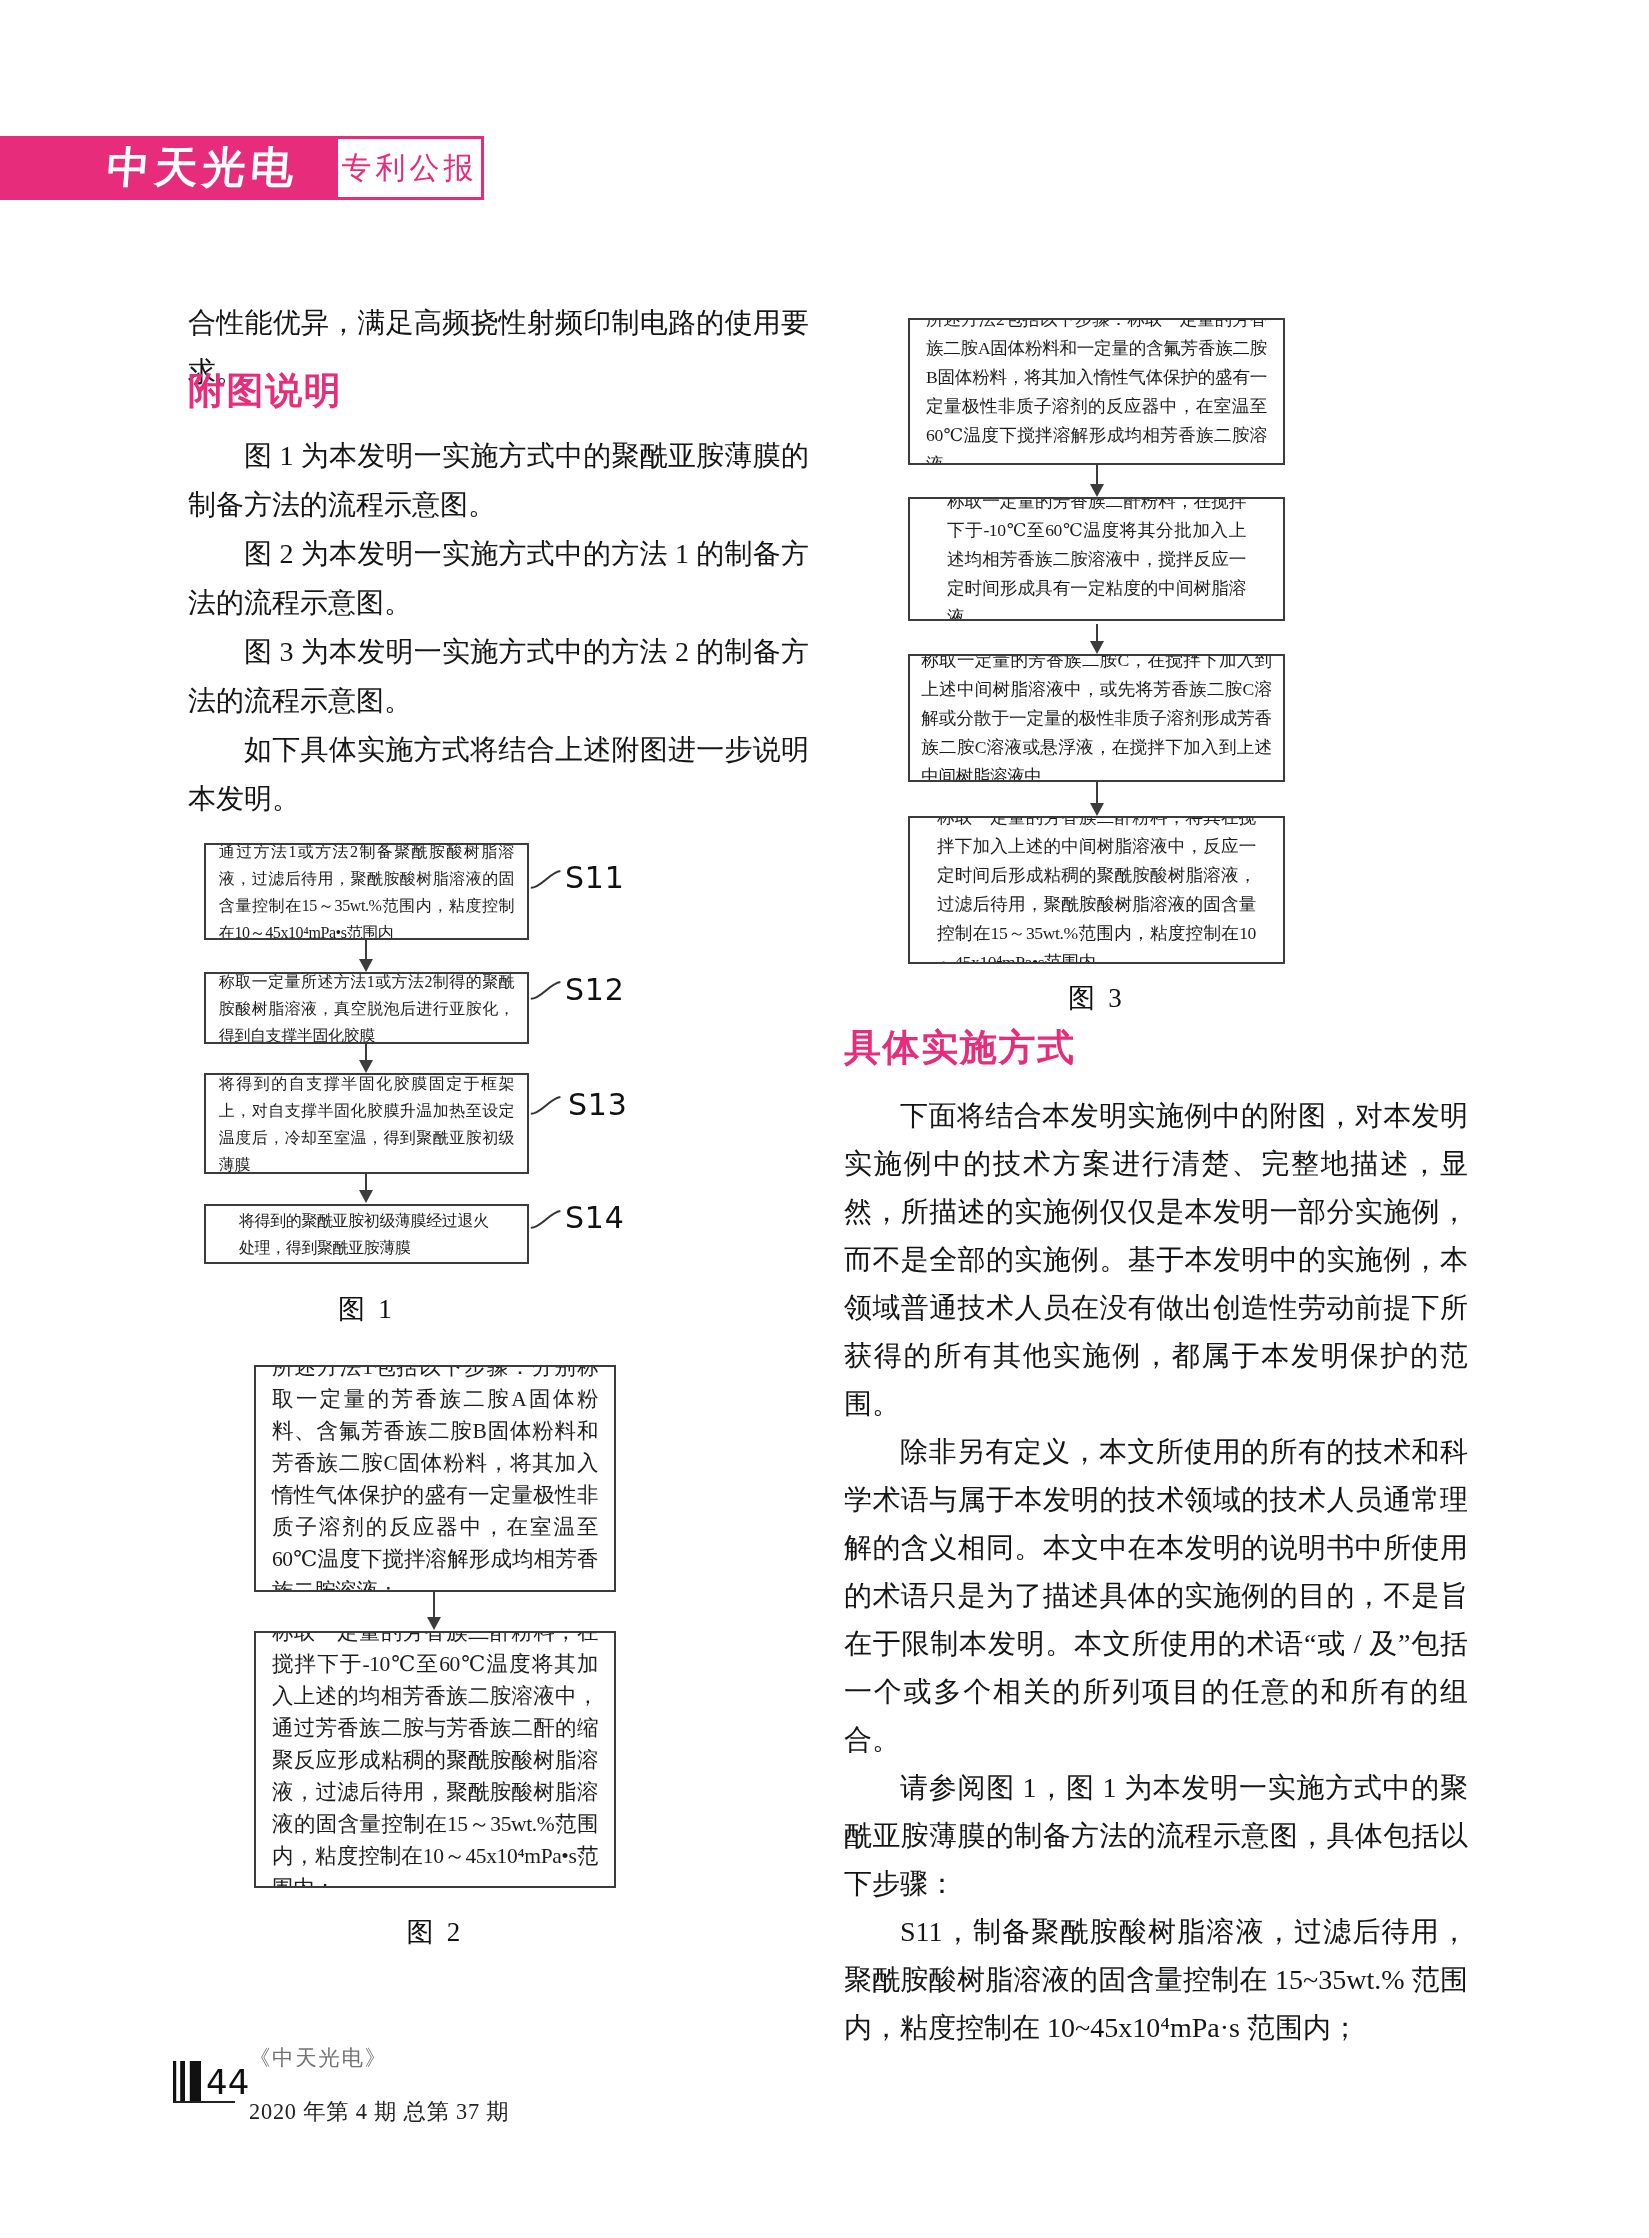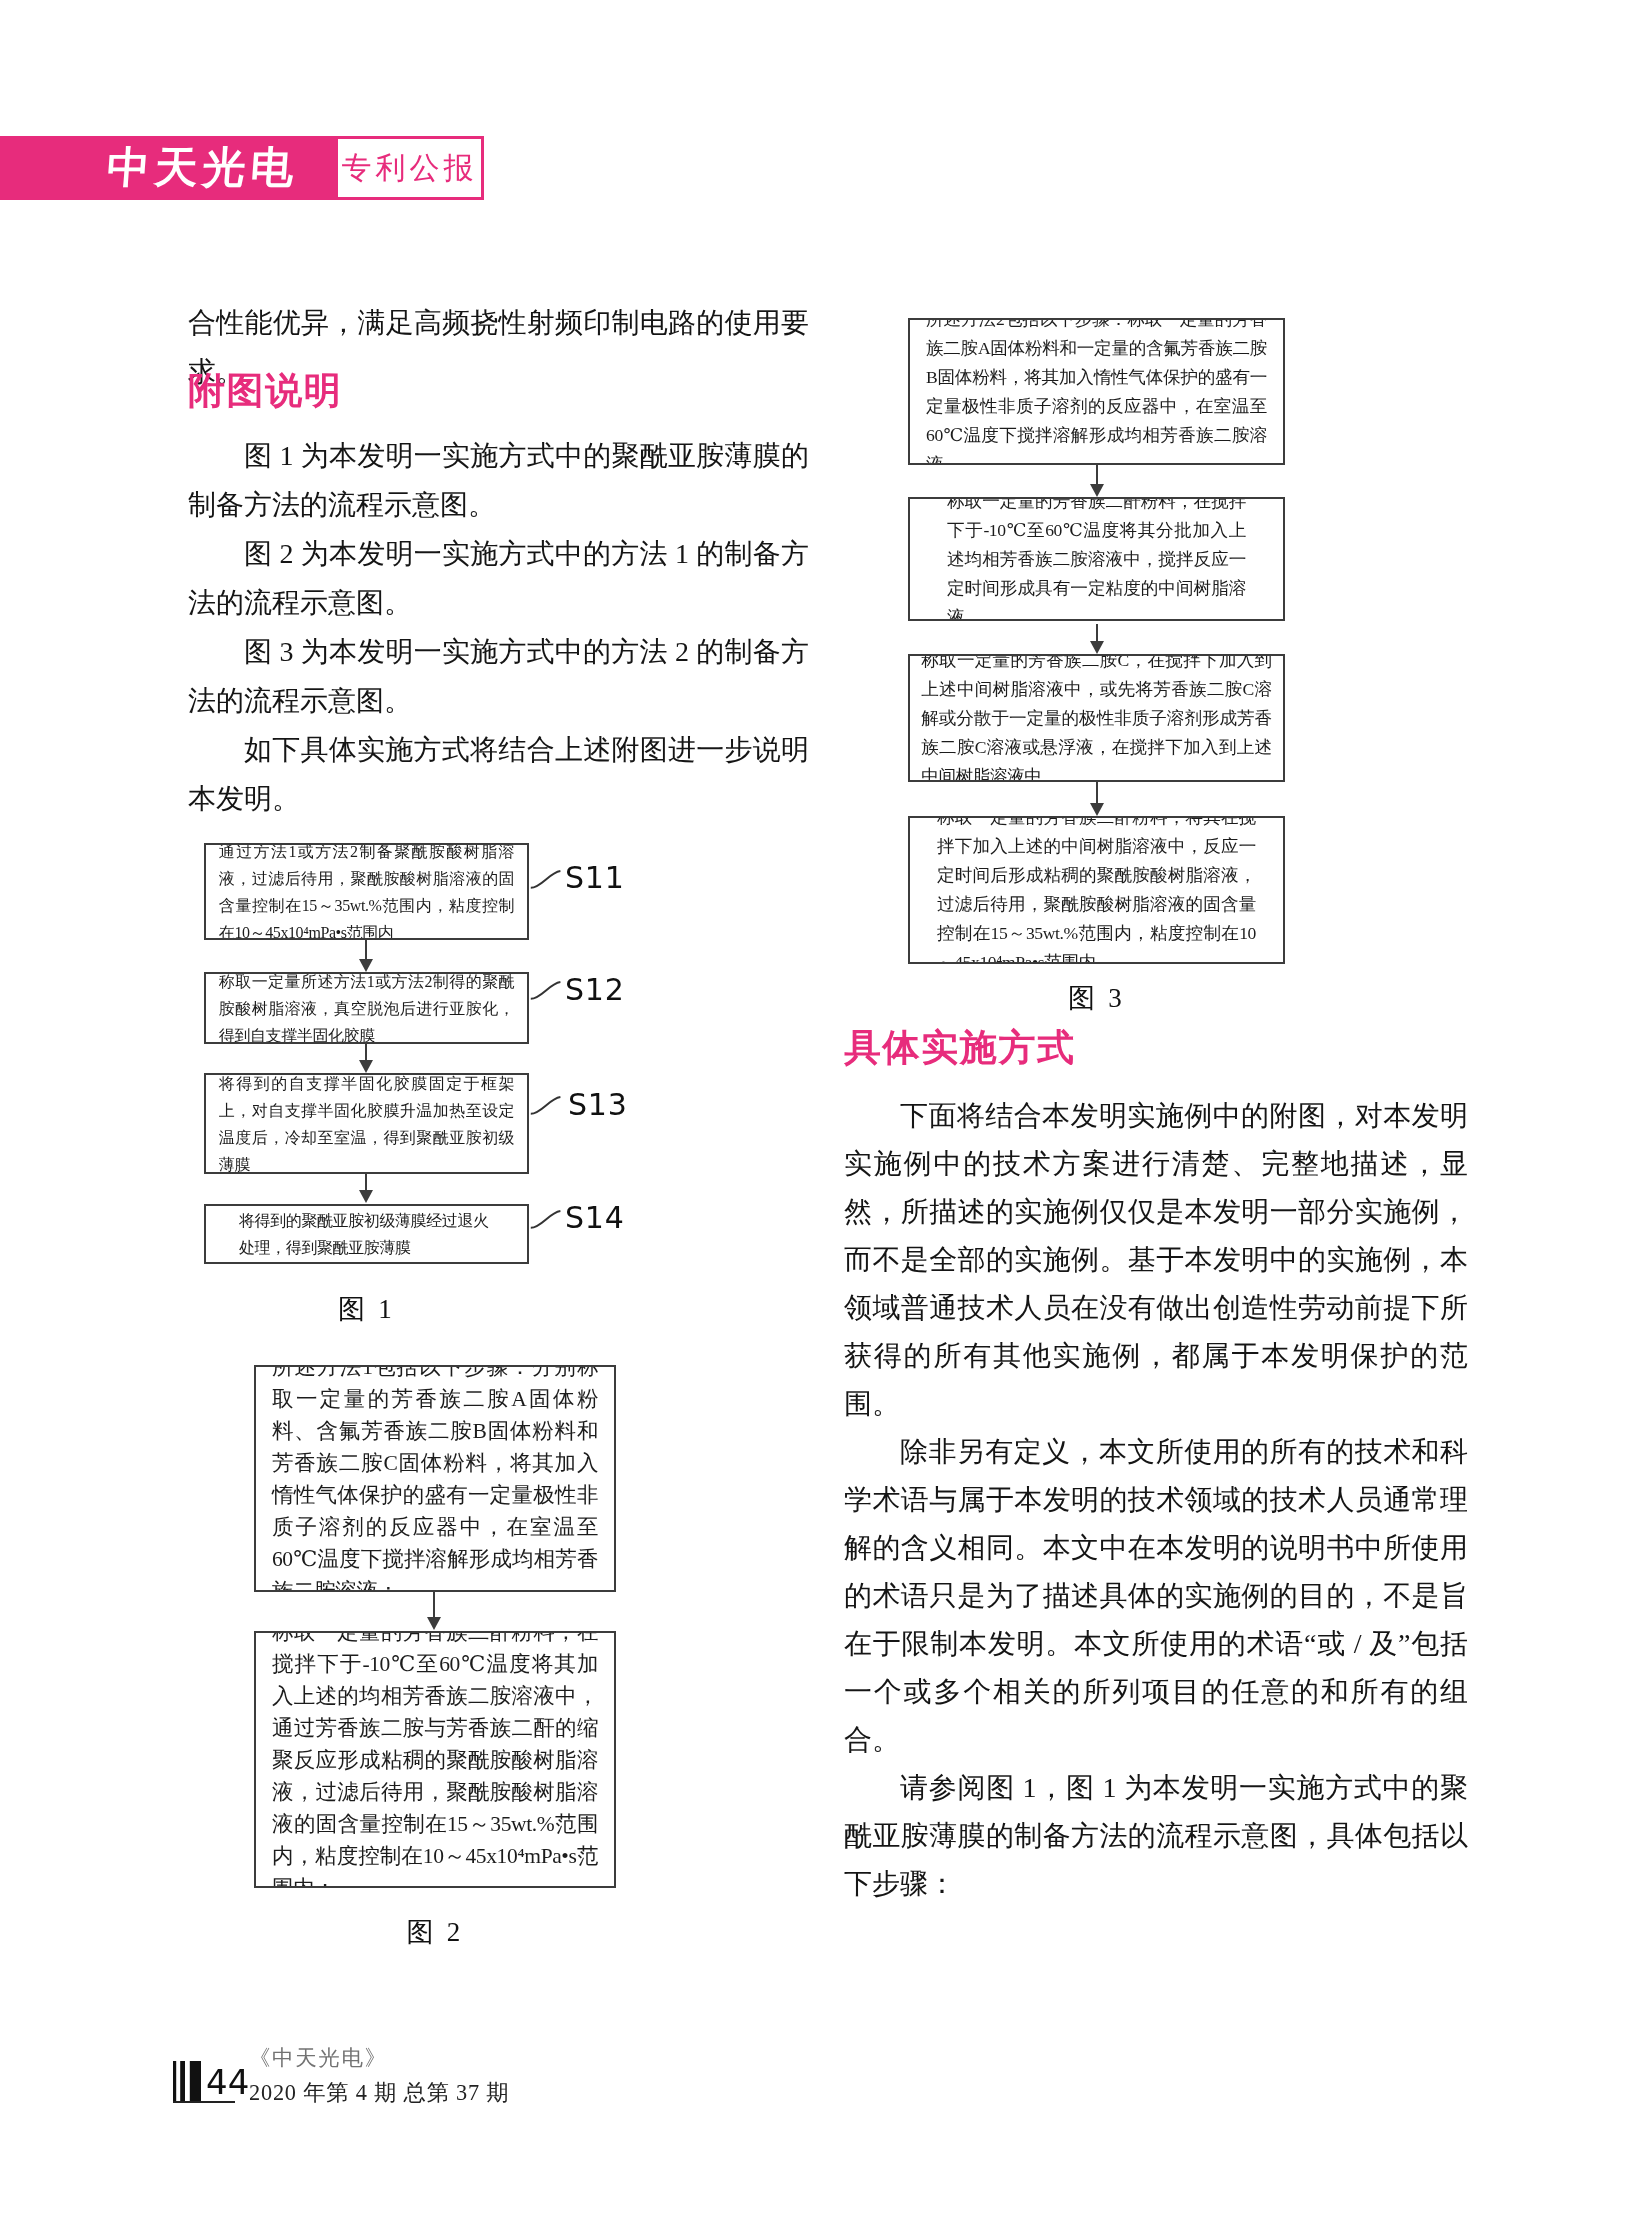--- a/index.html
+++ b/index.html
@@ -69,21 +69,21 @@
     position:absolute; text-align:center; font-size:27px; color:#111; letter-spacing:3.2px;
   }
 
   
   .footer-line { position:absolute; height:1.6px; background:#222; }
   .page-num {
     position:absolute; font-family:"DejaVu Sans","Liberation Sans",sans-serif;
     font-size:34px; color:#111;
   }
   .journal-name { position:absolute; font-size:21.5px; color:#737373; letter-spacing:1.6px; }
-  .issue-info   { position:absolute; font-size:22.3px; color:#222; letter-spacing:0.8px; }
+  .issue-info   { position:absolute; font-size:22.3px; color:#222; letter-spacing:0.8px;margin-top:19px; }
 </style>
 </head>
 <body>
 
 <div class="page">
 
   <div class="banner">
     <span class="logo">中天光电</span>
   </div>
   <div class="badge">
@@ -168,20 +168,21 @@
     <div class="txt" style="padding:0 27px;">称取一定量的芳香族二酐粉料，将其在搅拌下加入上述的中间树脂溶液中，反应一定时间后形成粘稠的聚酰胺酸树脂溶液，过滤后待用，聚酰胺酸树脂溶液的固含量控制在15～35wt.%范围内，粘度控制在10～45x10⁴mPa•s范围内</div>
   </div>
   <div class="fig-caption" style="left:908px; top:980px; width:377px;">图 3</div>
 
   <h2 class="sec-heading" style="left:844px; top:1023px;">具体实施方式</h2>
 
   <div class="abs body-text col-right" style="top:1092px;">
     <p>下面将结合本发明实施例中的附图，对本发明实施例中的技术方案进行清楚、完整地描述，显然，所描述的实施例仅仅是本发明一部分实施例，而不是全部的实施例。基于本发明中的实施例，本领域普通技术人员在没有做出创造性劳动前提下所获得的所有其他实施例，都属于本发明保护的范围。</p>
     <p>除非另有定义，本文所使用的所有的技术和科学术语与属于本发明的技术领域的技术人员通常理解的含义相同。本文中在本发明的说明书中所使用的术语只是为了描述具体的实施例的目的，不是旨在于限制本发明。本文所使用的术语“或 / 及”包括一个或多个相关的所列项目的任意的和所有的组合。</p>
     <p>请参阅图 1，图 1 为本发明一实施方式中的聚酰亚胺薄膜的制备方法的流程示意图，具体包括以下步骤：</p>
+    <p>S11，制备聚酰胺酸树脂溶液，过滤后待用，聚酰胺酸树脂溶液的固含量控制在 15~35wt.% 范围内，粘度控制在 10~45x10⁴mPa·s 范围内；</p>
   </div>
 
   <svg class="abs" style="left:173px; top:2061px;" width="32" height="40" viewBox="0 0 40 50">
     <rect x="0" y="0" width="4" height="50" fill="#111"></rect>
     <rect x="9" y="0" width="6" height="50" fill="#111"></rect>
     <rect x="21" y="0" width="14" height="50" fill="#111"></rect>
   </svg>
   <span class="page-num" style="left:206px; top:2062px;">44</span>
   <div class="footer-line" style="left:173px; top:2101px; width:62px;"></div>
   <span class="journal-name" style="left:249px; top:2043px;">《中天光电》</span>

